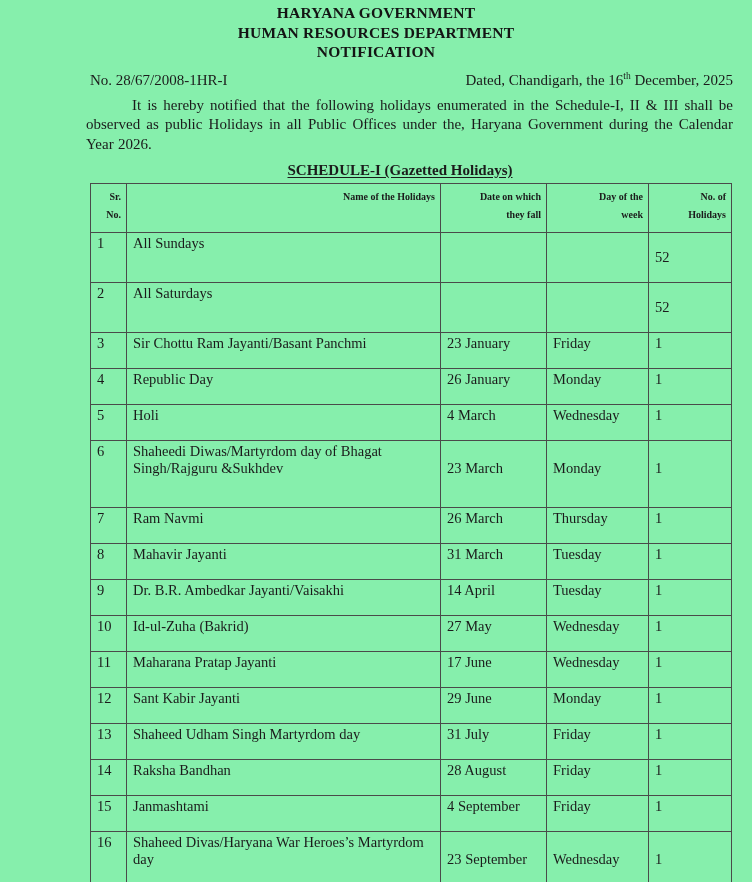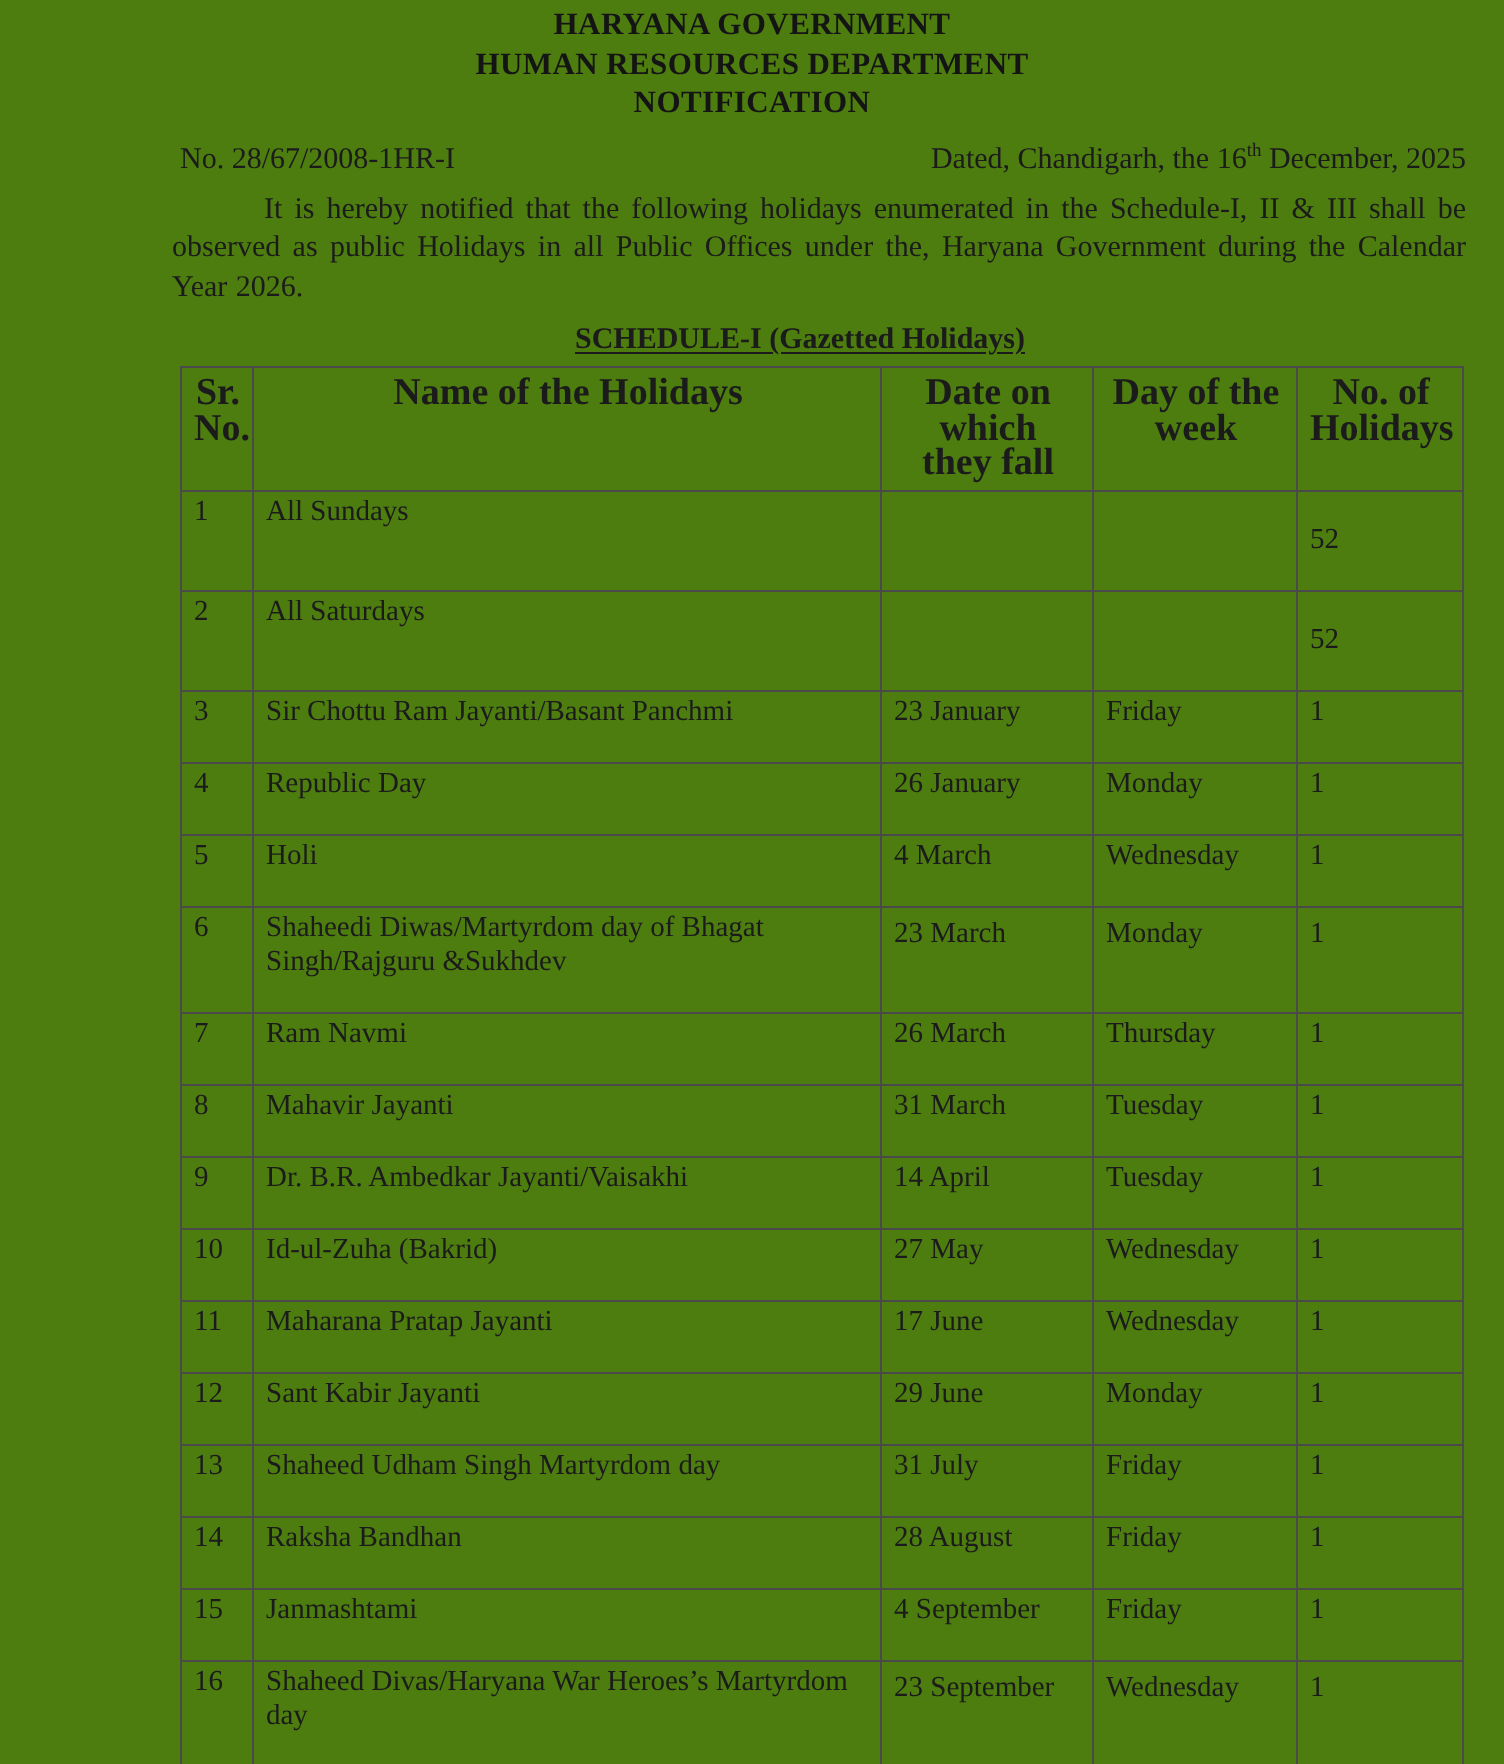--- a/index.html
+++ b/index.html
@@ -12,21 +12,21 @@
     height: 882px;
     overflow: hidden;
     font-family: "Liberation Serif", "DejaVu Serif", serif;
     color: #1b1b1b;
     position: relative;
   }
   .page {
     position: relative;
     width: 752px;
     height: 882px;
-    background: #4d7c0f;
+    background: #86efac;
   }
 
   
   .titles {
     padding-top: 3px;
     text-align: center;
   }
   .title-line {
     font-weight: bold;
     font-size: 15.5px;
@@ -98,42 +98,42 @@
   }
   table.holidays th,
   table.holidays td {
     border: 1px solid #4a4a4a;
     vertical-align: top;
     padding: 2px 5px 3px 6px;
     line-height: 17px;
   }
   table.holidays thead th {
     font-weight: bold;
-    font-size: 19px;
+    font-size: 10px;
     line-height: 17.5px;
     padding-top: 4px;
     padding-bottom: 4px;
-    text-align: center;
+    text-align: right;
     height: 40px;
   }
   col.c-sr     { width: 36px; }
   col.c-name   { width: 314px; }
   col.c-date   { width: 106px; }
   col.c-day    { width: 102px; }
   col.c-count  { width: 83px; }
 
   td.sr   { padding-left: 6px; }
   td.name { padding-left: 8px; }
 
   
   td.date, td.day, td.count {
     padding-top: 9px;
   }
   tr.tall td.date, tr.tall td.day, tr.tall td.count {
-    padding-top: 5px;
+    padding-top: 19px;
   }
   tr.blank-date td.count {
     padding-top: 16px;
   }
 
   tr.r1 td { height: 30px; }
   tr.tall td { height: 44px; }
 </style>
 </head>
 <body>

